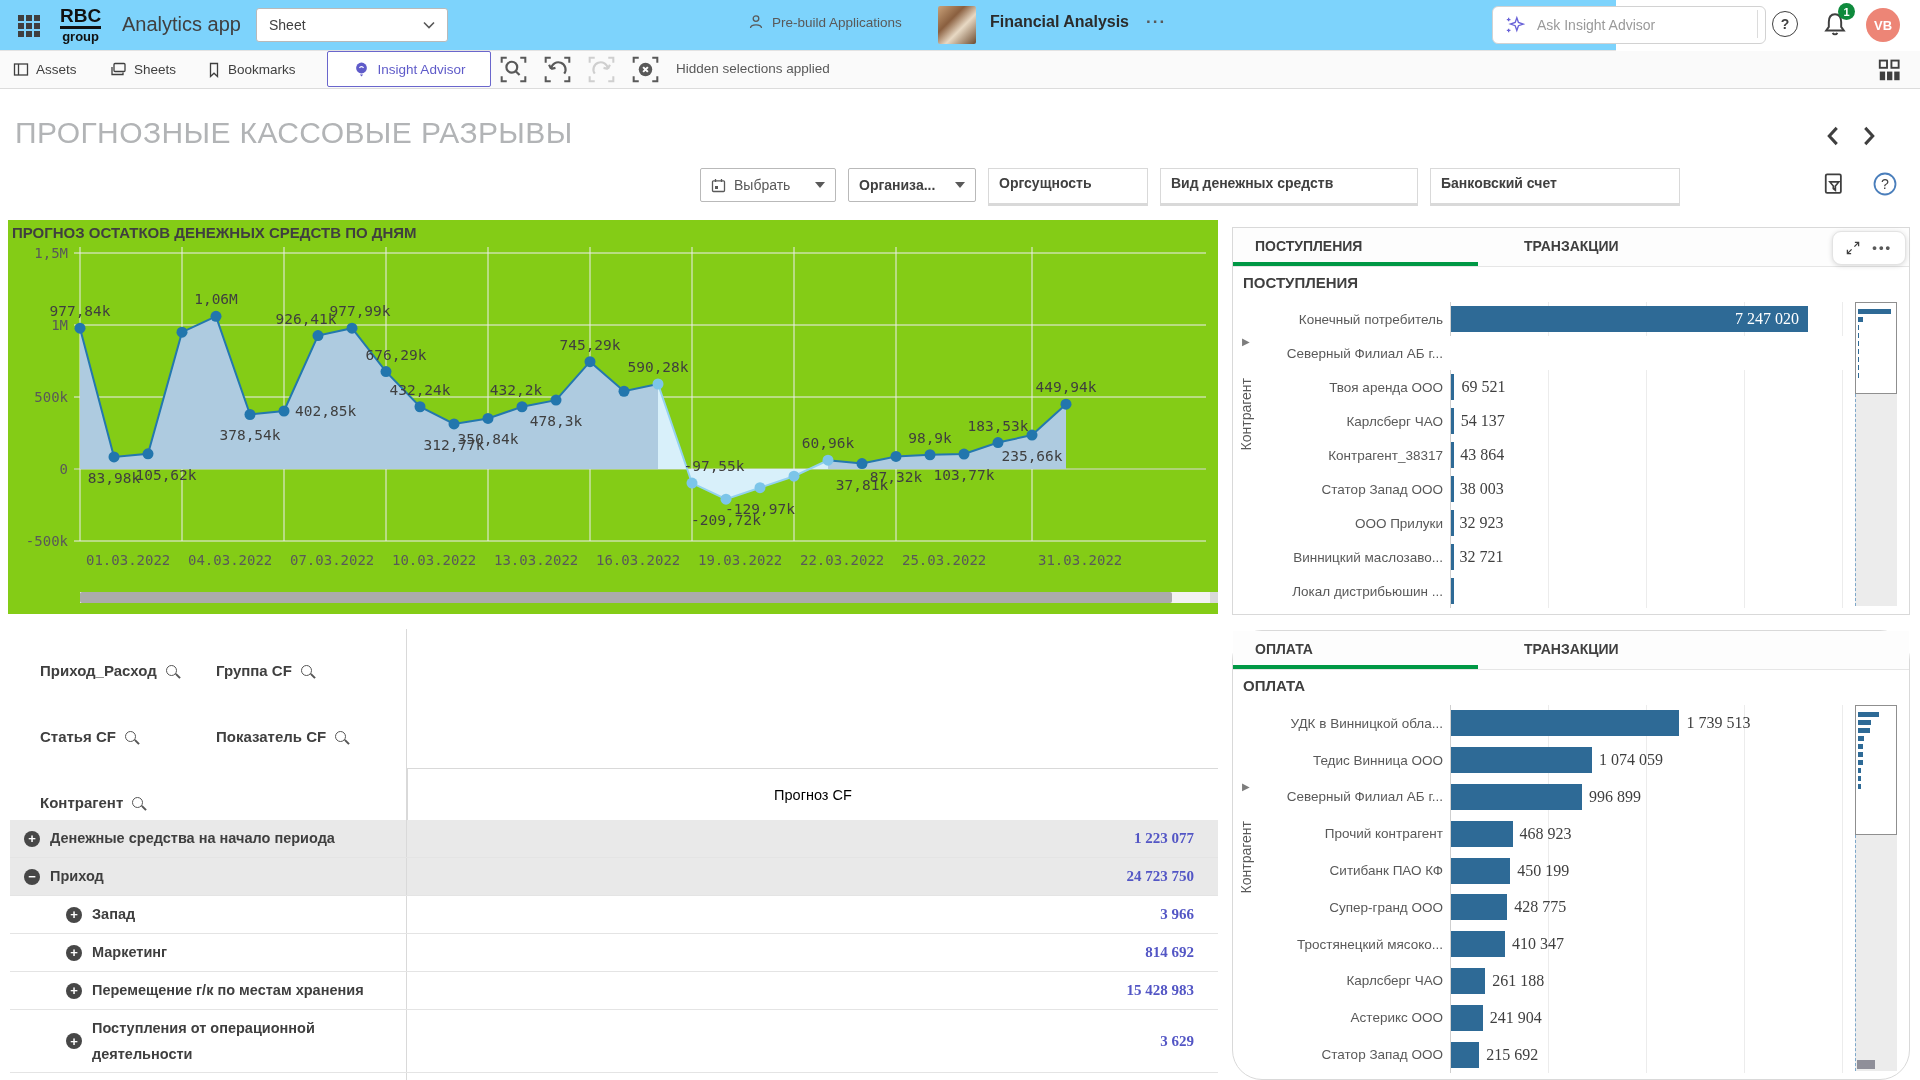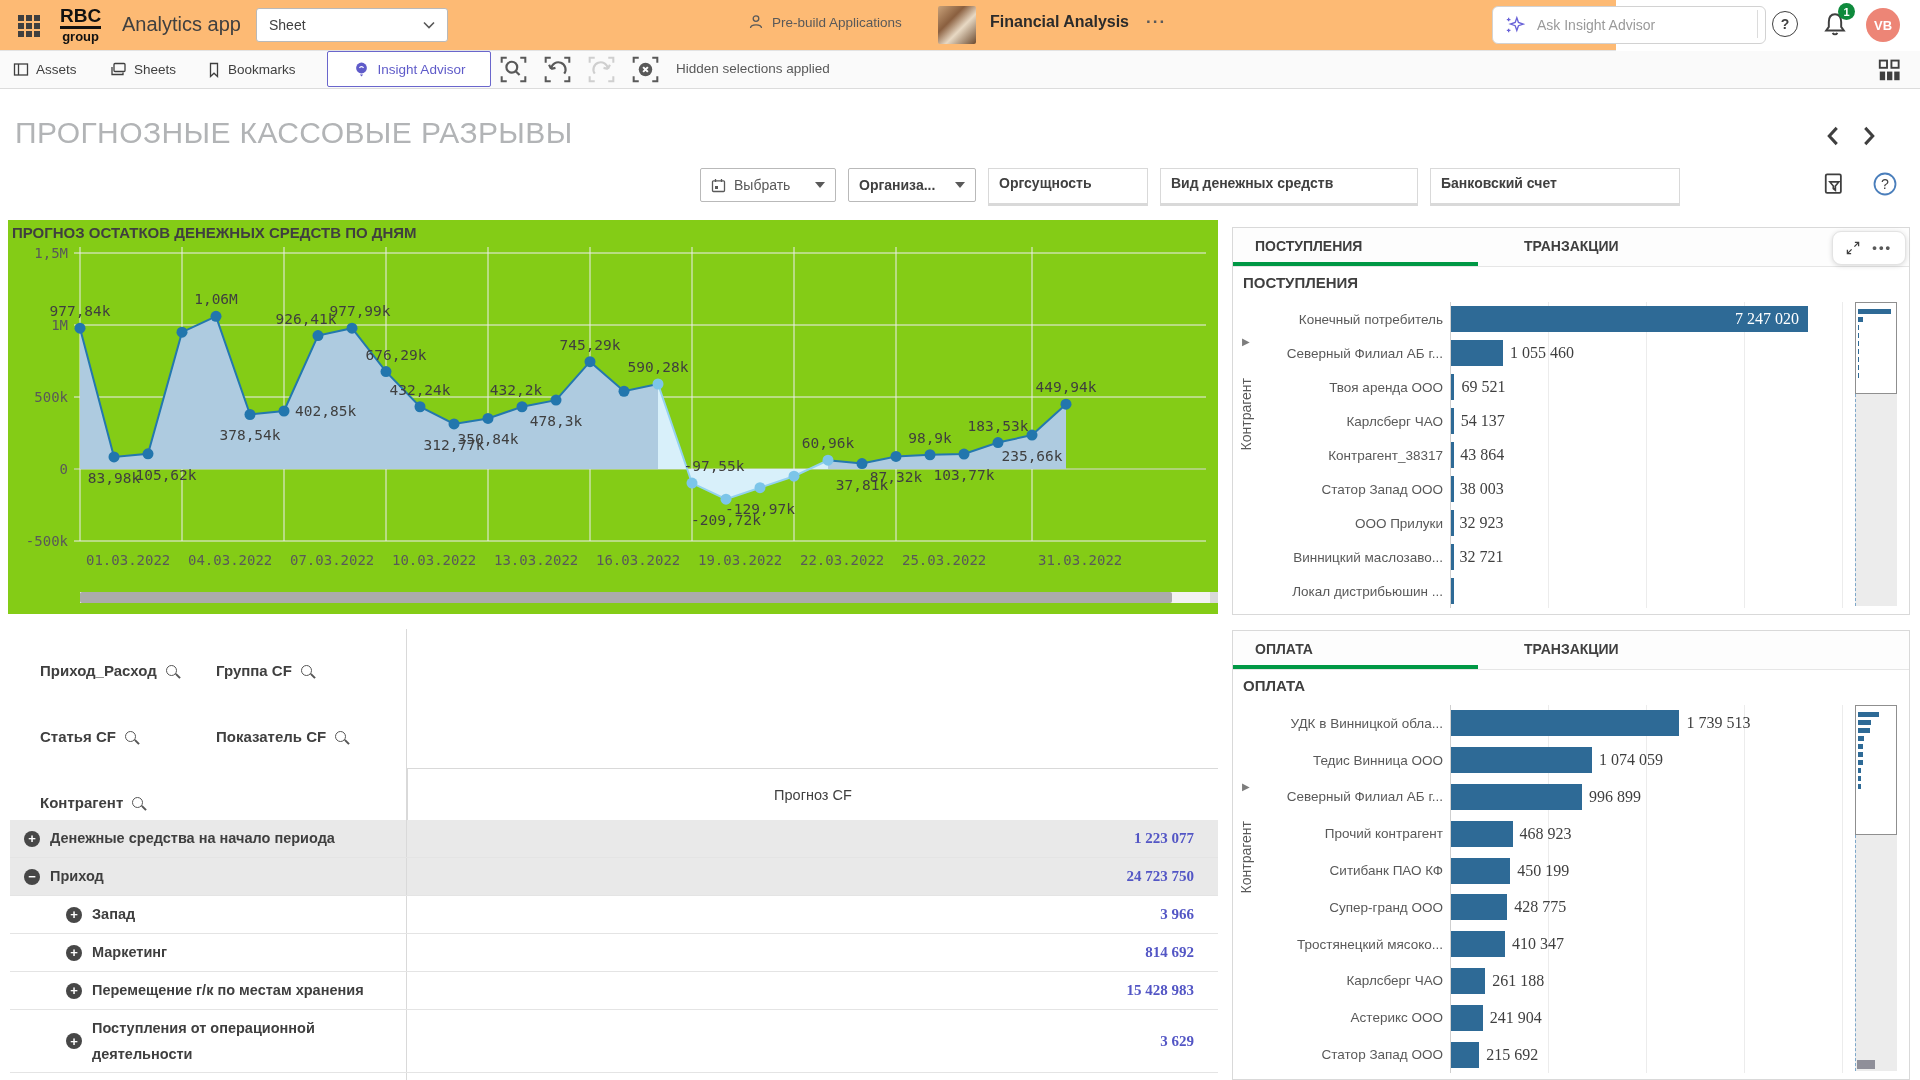--- a/index.html
+++ b/index.html
@@ -1,21 +1,21 @@
 <!DOCTYPE html>
 <html><head>
 <meta charset="utf-8">
 <style>
   html,body{margin:0;padding:0;width:1920px;height:1080px;overflow:hidden;background:#fff;
     font-family:"Liberation Sans","DejaVu Sans",sans-serif;color:#404040;}
   svg{display:block;}
   .mono{font-family:Liberation Serif, serif;}
 
   
-  .topbar{position:absolute;left:0;top:0;width:1616px;height:50px;background:#fdba74;border-bottom:1px solid #e3e3e3;}
+  .topbar{position:absolute;left:0;top:0;width:1616px;height:50px;background:#7dd3fc;border-bottom:1px solid #e3e3e3;}
   .launcher{position:absolute;left:18px;top:15px;width:22px;height:22px;display:grid;grid-template-columns:repeat(3,6px);grid-template-rows:repeat(3,6px);gap:2px;}
   .launcher i{background:#3f3f3f;}
   .logo{position:absolute;left:60px;top:6px;color:#111;line-height:1;text-align:center;}
   .logo .l1{font-size:19px;font-weight:800;border-bottom:3px solid #111;padding-bottom:1px;}
   .logo .l2{font-size:13px;font-weight:800;margin-top:1px;}
   .app-title{position:absolute;left:122px;top:13px;font-size:20px;color:#404040;}
   .sheet-select{position:absolute;left:256px;top:8px;width:166px;height:32px;border:1px solid #b9b9b9;border-radius:3px;
     display:flex;align-items:center;padding:0 12px;font-size:14px;color:#404040;background:#fff;}
   .sheet-select .sp{flex:1;}
   .prebuild{position:absolute;left:748px;top:14px;display:flex;align-items:center;gap:8px;font-size:13.5px;color:#595959;}
@@ -91,21 +91,21 @@
   .dots{color:#595959;font-weight:700;letter-spacing:2px;font-size:13px;line-height:6px;}
 
   
   .pivot{position:absolute;left:10px;top:628px;width:1208px;height:452px;background:#fff;overflow:hidden;}
   .pfields{position:absolute;left:0;top:1px;width:397px;height:192px;border-right:1px solid #d9d9d9;box-sizing:border-box;
     padding:22px 0 0 30px;display:grid;grid-template-columns:176px auto;row-gap:28px;}
   .pfield{display:flex;align-items:center;gap:9px;font-size:15px;font-weight:700;color:#3f3f3f;}
   .mag{width:9px;height:9px;border:1.8px solid #555;border-radius:50%;position:relative;display:inline-block;}
   .mag::after{content:'';position:absolute;width:6px;height:1.8px;background:#555;transform:rotate(45deg);right:-5px;bottom:-2px;}
   .pheadrow{position:absolute;left:397px;right:0;top:140px;height:52px;border-top:1px solid #d9d9d9;border-left:1px solid #d9d9d9;
-    display:flex;align-items:center;justify-content:center;font-size:14.5px;color:#404040;box-sizing:border-box;}
+    display:flex;align-items:center;justify-content:center;font-size:14.5px;color:#000000;box-sizing:border-box;}
   .pbody{position:absolute;left:0;right:0;top:192px;}
   .prow{display:flex;border-bottom:1px solid #e4e4e4;min-height:37px;}
   .prow.shaded{background:#e9e9e9;}
   .pcl{width:397px;box-sizing:border-box;border-right:1px solid #d9d9d9;display:flex;align-items:center;gap:10px;
     font-size:14.5px;font-weight:700;color:#3f3f3f;padding:5px 8px 5px 0;line-height:1.8;}
   .pcv{flex:1;display:flex;align-items:center;justify-content:flex-end;padding-right:24px;
     font-size:15px;font-weight:700;color:#5356c5;}
   .exp{width:16px;height:16px;border-radius:50%;background:#474747;color:#fff;flex:none;display:flex;align-items:center;
     justify-content:center;font-size:13px;font-weight:700;line-height:1;}
 </style>
@@ -390,24 +390,20 @@
       <div class="bar-row">
         <div class="blabel">Конечный потребитель</div>
         <div class="btrack">
           <div class="bbar" style="width: 90.5877%;">
             <span class="inval mono">7 247 020</span>
           </div>
         </div>
       </div>
       <div class="bar-row">
         <div class="blabel">Северный Филиал АБ г...</div>
-        <div class="btrack">
-          <div class="bbar" style="width: 13.1933%;"></div>
-          <span class="outval mono" style="left: calc(13.1933% + 7px);">1 055 460</span>
-        </div>
       </div>
       <div class="bar-row">
         <div class="blabel">Твоя аренда ООО</div>
         <div class="btrack">
           <div class="bbar" style="width: 0.869013%;"></div>
           <span class="outval mono" style="left: calc(0.869012% + 7px);">69 521</span>
         </div>
       </div>
       <div class="bar-row">
         <div class="blabel">Карлсберг ЧАО</div>
@@ -467,21 +463,21 @@
       <div class="mini-rest" style="top: 92px;"></div>
     </div>
   <div class="hover-toolbar">
     <svg width="14" height="14" viewBox="0 0 15 15">
       <path d="M9.5 1.5 H13.5 V5.5 M13.5 1.5 L9 6 M5.5 13.5 H1.5 V9.5 M1.5 13.5 L6 9" fill="none" stroke="#3f3f3f" stroke-width="1.4"></path>
     </svg>
     <span class="dots">•••</span>
   </div>
 </div>
 
-<div class="panel" style="top:630px;height:450px;" id="panel2">
+<div class="panel" style="top:630px;height:450px;border-radius:30px;" id="panel2">
   <div class="tabs">
     <div class="tab active">ОПЛАТА</div>
     <div class="tab inactive">ТРАНЗАКЦИИ</div>
   </div>
   <div class="panel-title">ОПЛАТА</div>
   <div class="dim">
     <span class="dim-arrow" style="top:150px">▶</span>
     <span class="dim-text" style="top:190px">Контрагент</span>
   </div>
   <div class="bars" id="bars2">

